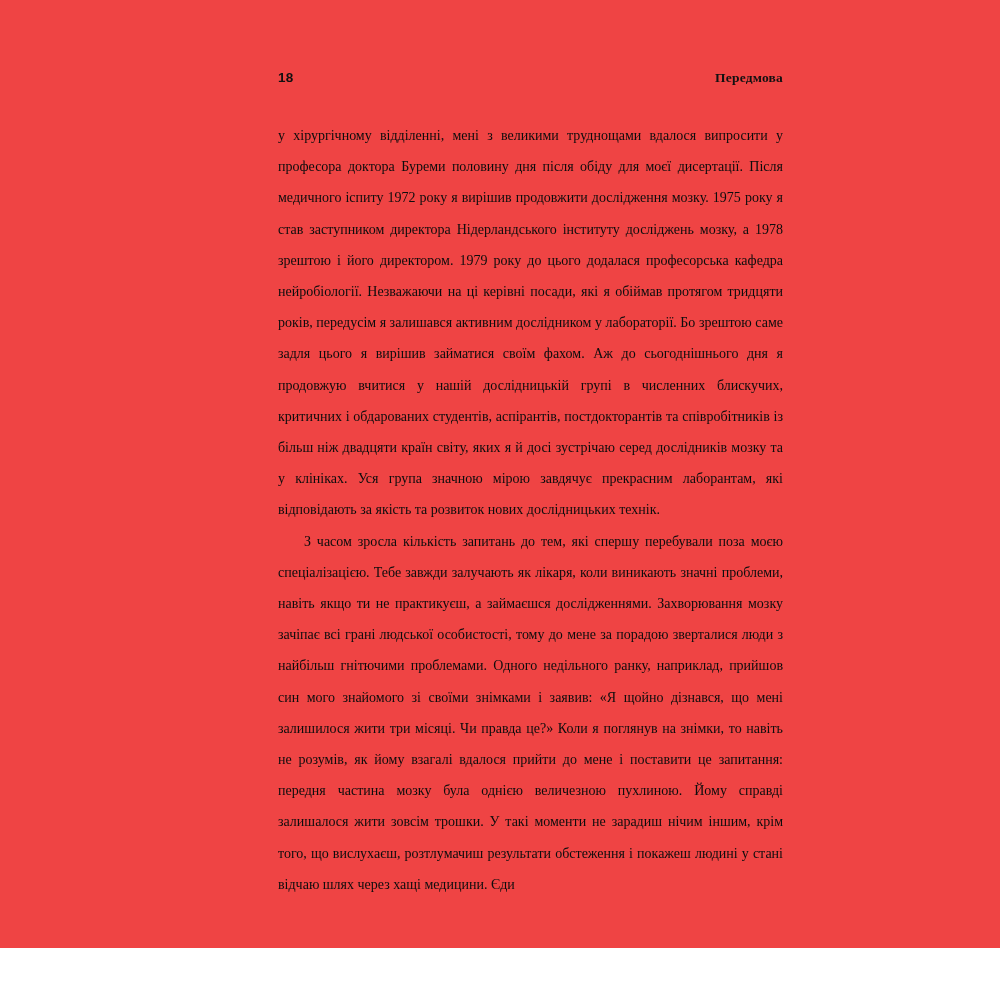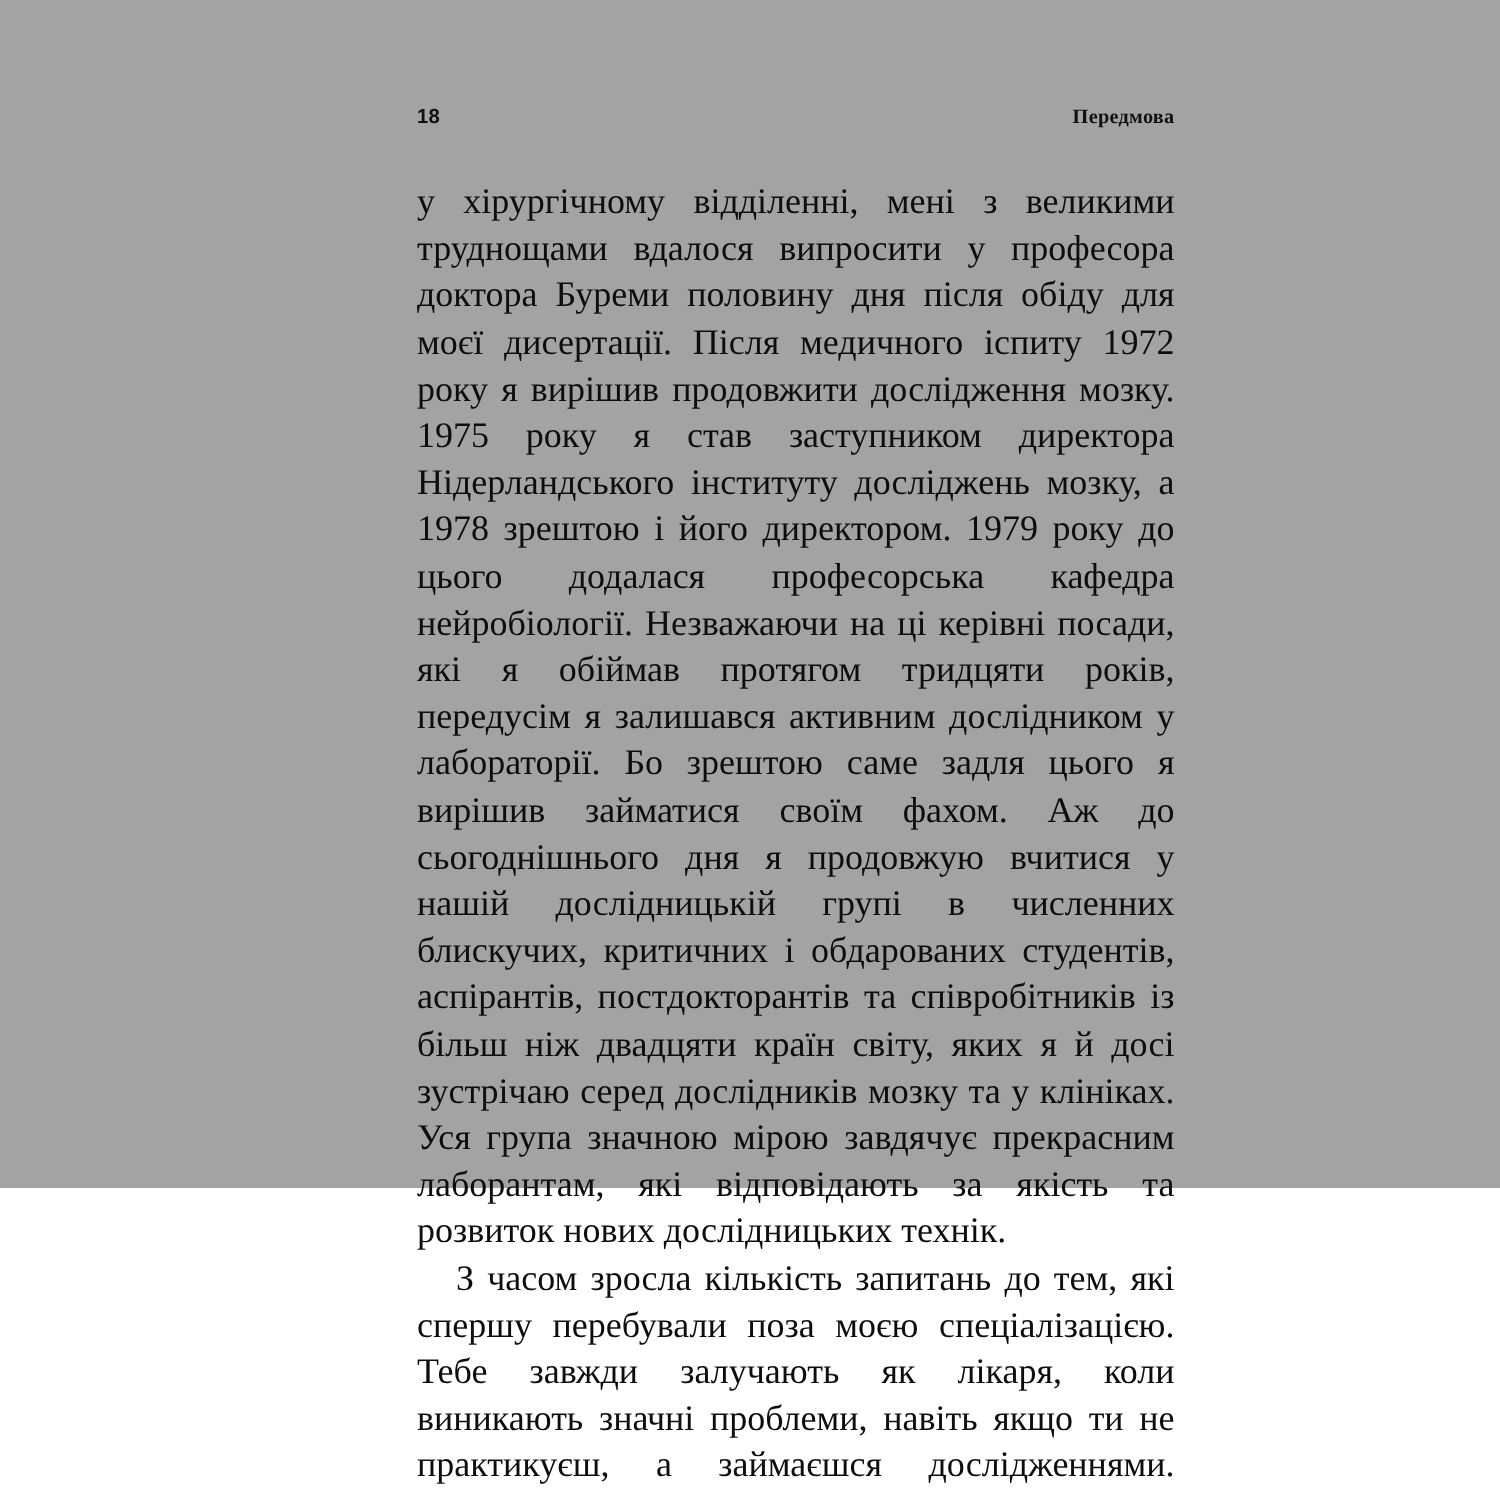--- a/index.html
+++ b/index.html
@@ -10,22 +10,22 @@
     width: 1000px;
     height: 1000px;
     background: #ffffff;
     font-family: "Liberation Serif", serif;
     color: #000000;
     overflow: hidden;
   }
   .page {
     position: relative;
     width: 1000px;
-    height: 792px;
-    background: #a3a3a3;
+    height: 948px;
+    background: #ef4444;
     box-sizing: border-box;
   }
   .page-inner {
     position: absolute;
     left: 278px;
     top: 70px;
     width: 505px;
   }
   .running-head {
     display: flex;
@@ -43,21 +43,21 @@
     font-weight: bold;
     font-size: 13.5px;
   }
   .head-title {
     font-family: Liberation Serif, serif;
     font-weight: bold;
     font-size: 13.5px;
   }
   .body-text p {
     margin: 0;
-    font-size: 24px;
+    font-size: 14px;
     line-height: 31.2px;
     text-align: justify;
     text-justify: inter-word;
     color: #0d0d0d;
     hyphens: manual;
   }
   .body-text p.indent {
     text-indent: 26px;
   }
   .body-text p + p {

